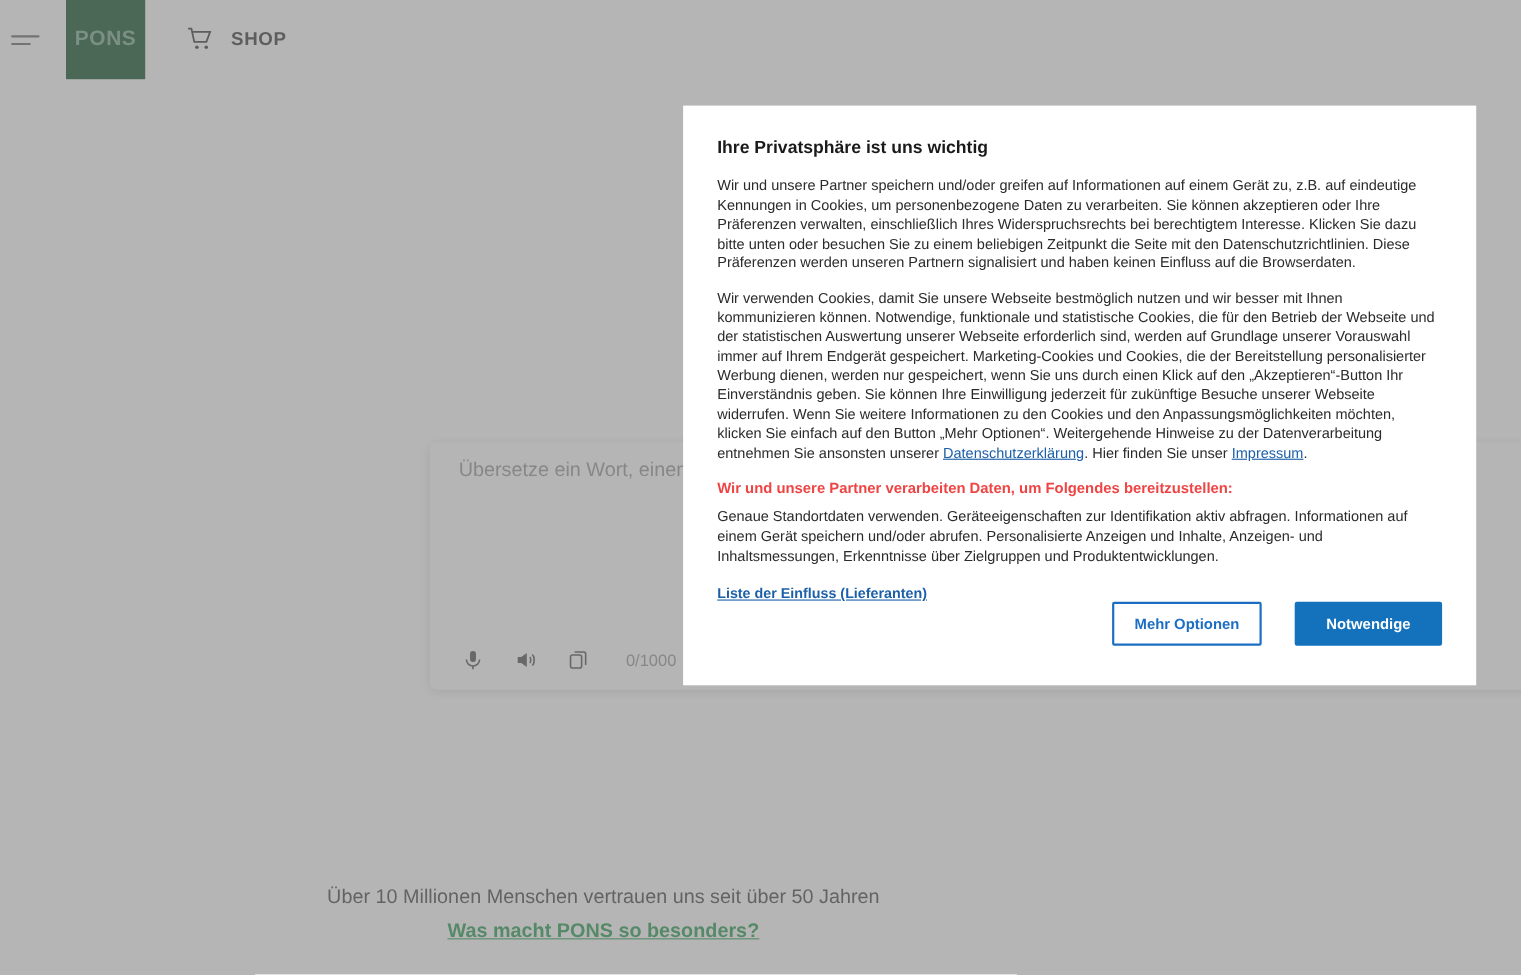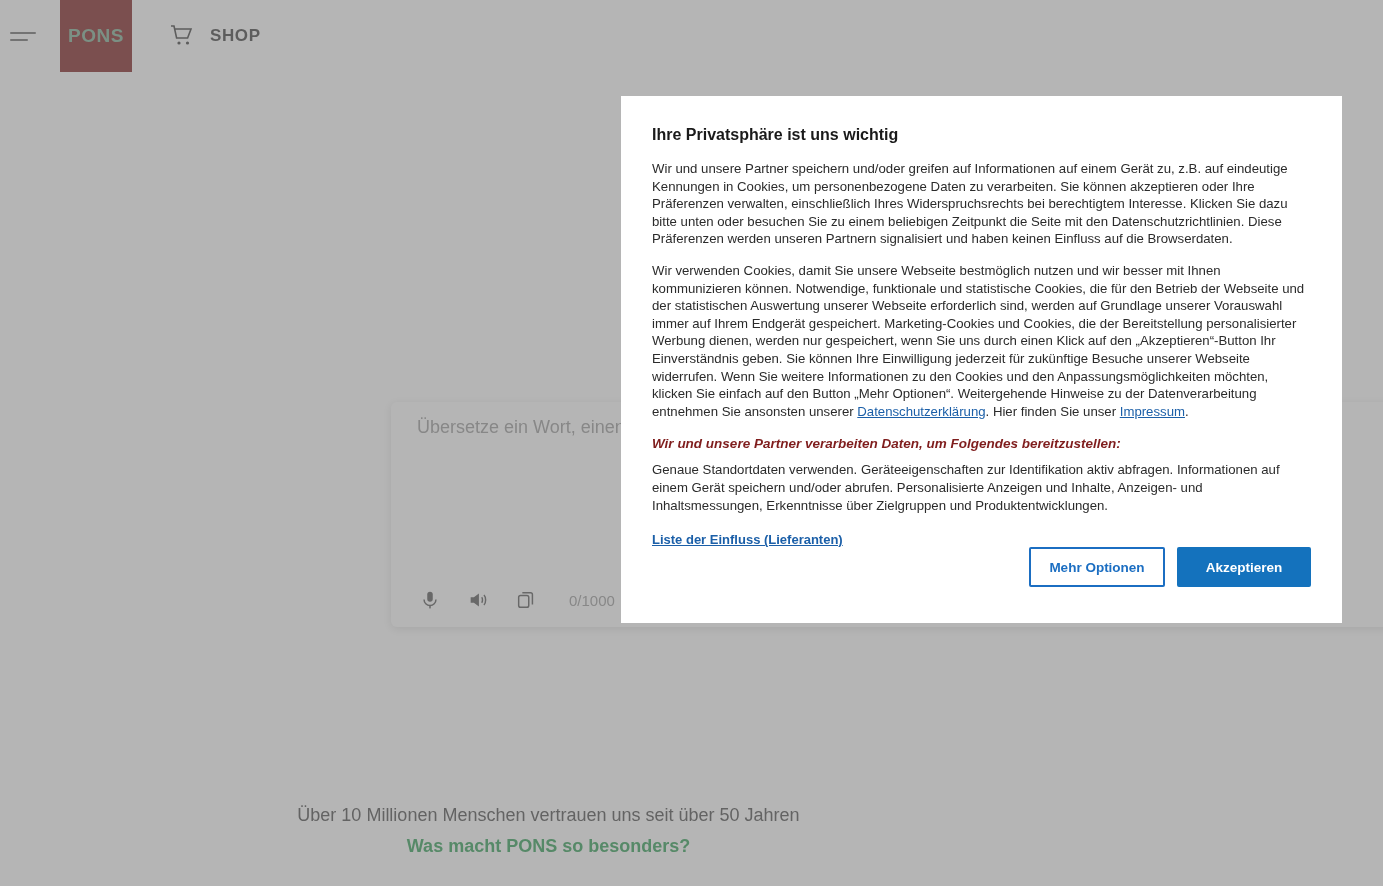--- a/index.html
+++ b/index.html
@@ -44,21 +44,21 @@
     height: 2px;
     background: #6d6d6d;
     border-radius: 1px;
   }
   .hamburger span:nth-child(1) { width: 26px; }
   .hamburger span:nth-child(2) { width: 18px; }
 
   .logo {
     width: 72px;
     height: 72px;
-    background: #7f1d1d;
+    background: #14532d;
     color: #7fae93;
     font-size: 19px;
     font-weight: 700;
     letter-spacing: 0.5px;
     display: flex;
     align-items: center;
     justify-content: center;
   }
 
   .shop-link {
@@ -139,20 +139,21 @@
   .trust-text {
     font-size: 18px;
     color: #4a4a4a;
   }
   .special-link {
     margin-top: 10px;
     font-size: 18px;
     font-weight: 700;
     color: #2e9e54;
     cursor: pointer;
+    text-decoration: underline;
   }
 
   
   .overlay {
     position: absolute;
     inset: 0;
     background: rgba(120,120,120,0.55);
     z-index: 10;
   }
 
@@ -182,39 +183,38 @@
     text-align: left;
   }
   .modal a {
     color: #1b5fa8;
     text-decoration: underline;
     cursor: pointer;
   }
   .modal-sub {
     font-size: 13.5px;
     font-weight: 700;
-    color: #7f1d1d;
+    color: #ef4444;
     margin: 16px 0 10px 0;
-    font-style: italic;
   }
   .partner-link {
     display: inline-block;
     font-size: 13px;
     font-weight: 700;
     color: #1b5fa8;
     text-decoration: underline;
     margin-top: 4px;
     cursor: pointer;
   }
   .modal-buttons {
     position: absolute;
     right: 31px;
     bottom: 36px;
     display: flex;
-    gap: 12px;
+    gap: 30px;
     margin-top: 12px;
   }
   .btn {
     height: 40px;
     min-width: 136px;
     padding: 0 18px;
     font-size: 13.5px;
     font-weight: 700;
     border-radius: 2px;
     cursor: pointer;
@@ -303,17 +303,17 @@
     <p><span>Wir verwenden Cookies, damit Sie unsere Webseite bestmöglich nutzen und wir besser mit Ihnen kommunizieren können. Notwendige, funktionale und statistische Cookies, die für den Betrieb der Webseite und der statistischen Auswertung unserer Webseite erforderlich sind, werden auf Grundlage unserer Vorauswahl immer auf Ihrem Endgerät gespeichert. Marketing-Cookies und Cookies, die der Bereitstellung personalisierter Werbung dienen, werden nur gespeichert, wenn Sie uns durch einen Klick auf den „Akzeptieren“-Button Ihr Einverständnis geben. Sie können Ihre Einwilligung jederzeit für zukünftige Besuche unserer Webseite widerrufen. Wenn Sie weitere Informationen zu den Cookies und den Anpassungsmöglichkeiten möchten, klicken Sie einfach auf den Button „Mehr Optionen“. Weitergehende Hinweise zu der Datenverarbeitung entnehmen Sie ansonsten unserer </span><a>Datenschutzerklärung</a><span>. Hier finden Sie unser </span><a>Impressum</a><span>.</span></p>
 
     <div class="modal-sub">Wir und unsere Partner verarbeiten Daten, um Folgendes bereitzustellen:</div>
 
     <p>Genaue Standortdaten verwenden. Geräteeigenschaften zur Identifikation aktiv abfragen. Informationen auf einem Gerät speichern und/oder abrufen. Personalisierte Anzeigen und Inhalte, Anzeigen- und Inhaltsmessungen, Erkenntnisse über Zielgruppen und Produktentwicklungen.</p>
 
     <a class="partner-link">Liste der Einfluss (Lieferanten)</a>
 
     <div class="modal-buttons">
       <div class="btn btn-secondary">Mehr Optionen</div>
-      <div class="btn btn-primary">Akzeptieren</div>
+      <div class="btn btn-primary">Notwendige</div>
     </div>
   </div>
 
 </div>
 
 </body></html>

